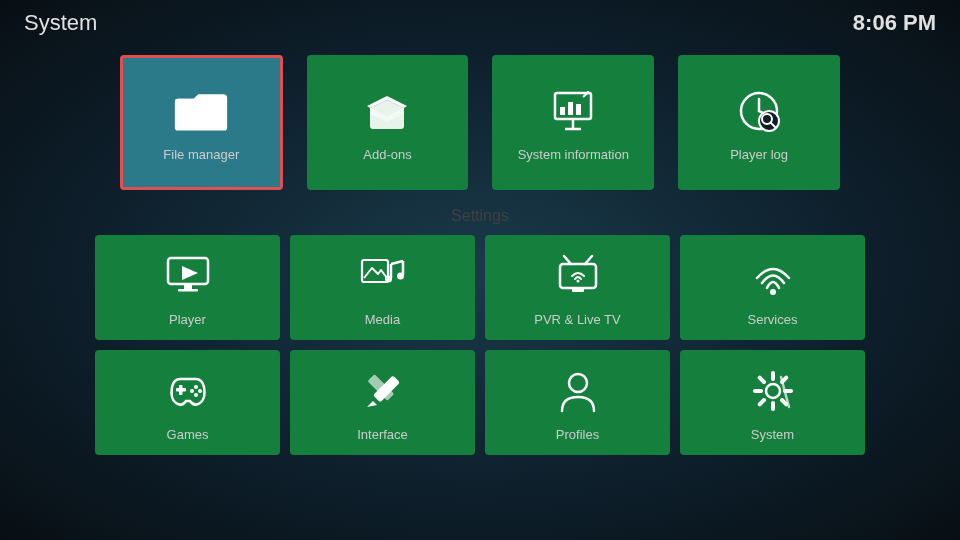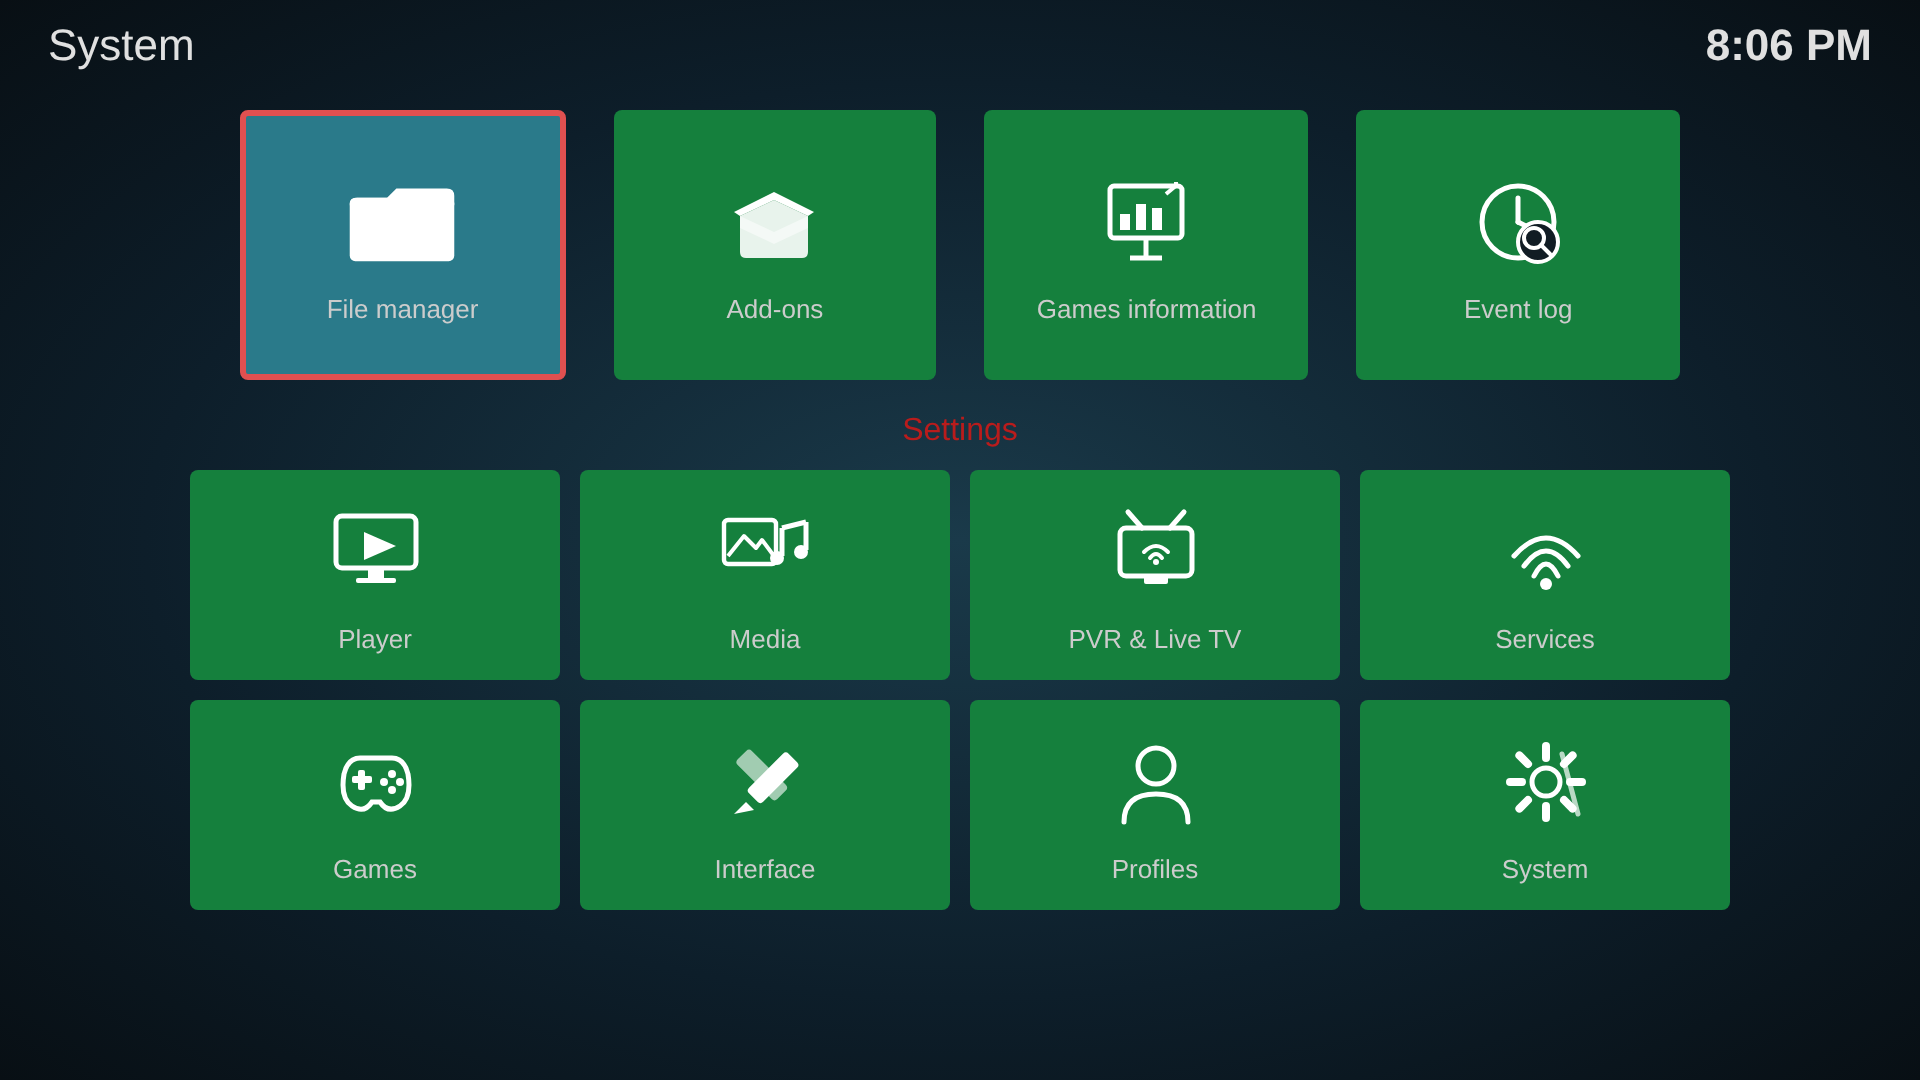--- a/index.html
+++ b/index.html
@@ -84,21 +84,21 @@
     .settings-section {
       position: absolute;
       top: 207px;
       left: 0;
       right: 0;
     }
 
     .settings-label {
       text-align: center;
       font-size: 16px;
-      color: #b91c1c;
+      color: #404040;
       margin-bottom: 10px;
     }
 
     .grid-row {
       display: flex;
       justify-content: center;
       gap: 10px;
       padding: 0 54px;
       margin-bottom: 10px;
     }
@@ -185,38 +185,38 @@
 
         <rect x="13" y="22" width="5" height="8" fill="white"></rect>
         <rect x="21" y="17" width="5" height="13" fill="white"></rect>
         <rect x="29" y="19" width="5" height="11" fill="white"></rect>
 
         <line x1="36" y1="12" x2="42" y2="7" stroke="white" stroke-width="2"></line>
         <line x1="40" y1="7" x2="42" y2="7" stroke="white" stroke-width="2"></line>
         <line x1="42" y1="7" x2="42" y2="9" stroke="white" stroke-width="2"></line>
       </svg>
     </div>
-    <span class="tile-label">Games information</span>
+    <span class="tile-label">System information</span>
   </div>
 
   <div class="tile top-tile">
     <div class="icon-wrap eventlog-icon">
       <svg viewBox="0 0 52 52" xmlns="http://www.w3.org/2000/svg">
 
         <circle cx="26" cy="26" r="18" fill="none" stroke="white" stroke-width="2.5"></circle>
 
         <line x1="26" y1="26" x2="26" y2="14" stroke="white" stroke-width="2.5" stroke-linecap="round"></line>
         <line x1="26" y1="26" x2="34" y2="30" stroke="white" stroke-width="2.5" stroke-linecap="round"></line>
 
         <circle cx="36" cy="36" r="10" fill="#111c24" stroke="white" stroke-width="2"></circle>
         <circle cx="34" cy="34" r="5" fill="none" stroke="white" stroke-width="2"></circle>
         <line x1="37.5" y1="37.5" x2="42" y2="42" stroke="white" stroke-width="2" stroke-linecap="round"></line>
       </svg>
     </div>
-    <span class="tile-label">Event log</span>
+    <span class="tile-label">Player log</span>
   </div>
 
 </div>
 
 <div class="settings-section">
   <div class="settings-label">Settings</div>
 
   <div class="grid-row">
 
     <div class="tile settings-tile">

